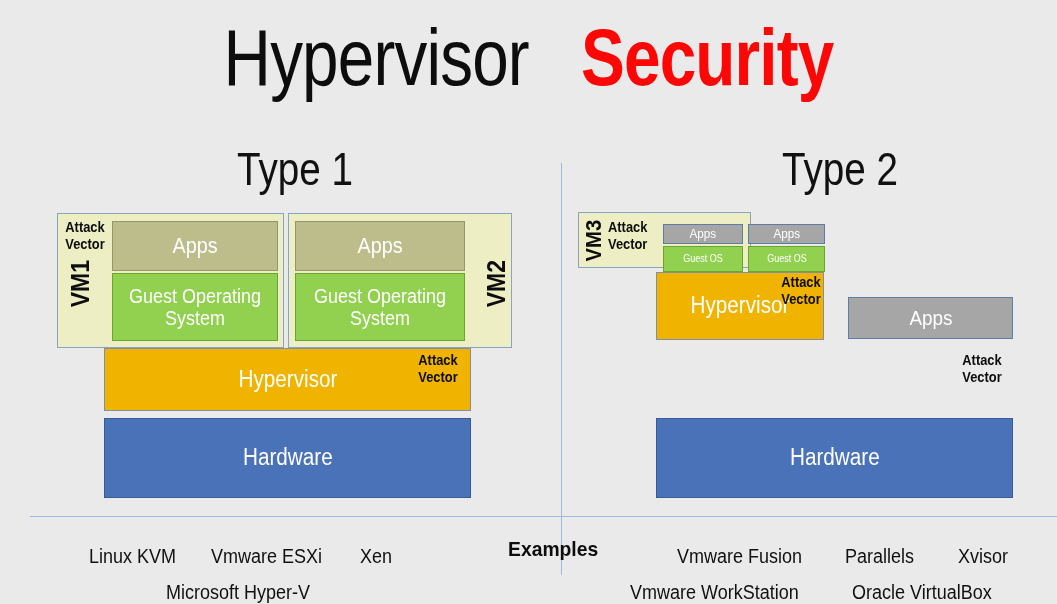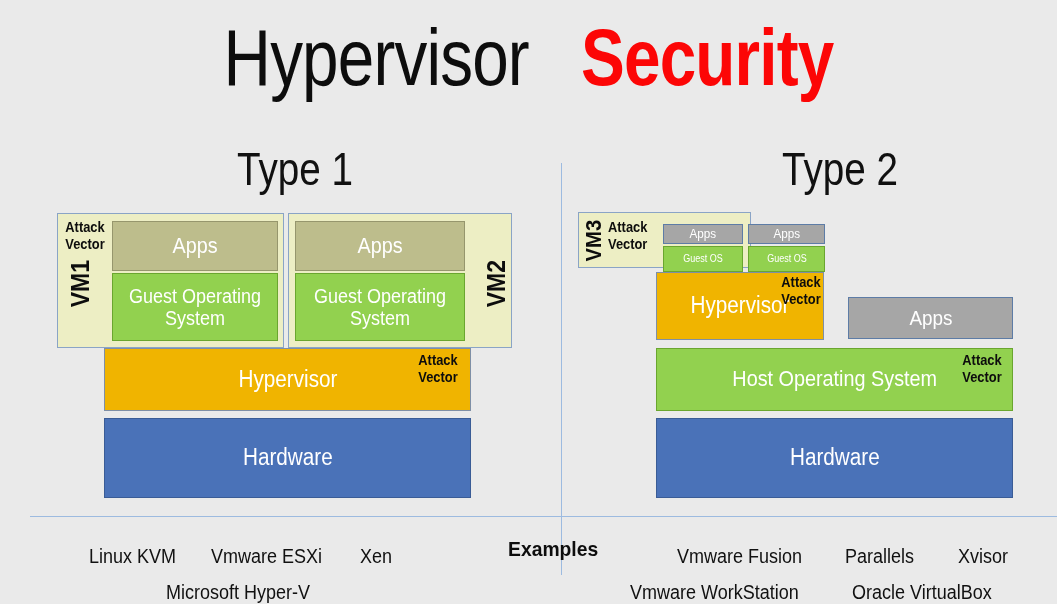--- a/index.html
+++ b/index.html
@@ -203,23 +203,20 @@
   <div class="box gold" style="left:656px; top:272px; width:168px; height:68px; font-size:23px;">
     <span class="box-label">Hypervisor</span>
   </div>
   <div class="attack" style="left:776px; top:274px; width:50px; font-size:14px;">Attack
 Vector</div>
 
   <div class="box apps-gray" style="left:848px; top:297px; width:165px; height:42px; font-size:21px;">
     <span class="box-label">Apps</span>
   </div>
 
-  <div class="box green" style="left:656px; top:348px; width:357px; height:63px; font-size:22px;">
-    <span class="box-label">Host Operating System</span>
-  </div>
   <div class="attack" style="left:955px; top:352px; width:54px; font-size:14px;">Attack
 Vector</div>
 
   <div class="box blue" style="left:656px; top:418px; width:357px; height:80px; font-size:23px;">
     <span class="box-label">Hardware</span>
   </div>
 
   <div class="ex-label" style="left:508px; top:537px;">Examples</div>
 
   <div class="ex-text" style="left:89px; top:545px;">Linux KVM</div>

